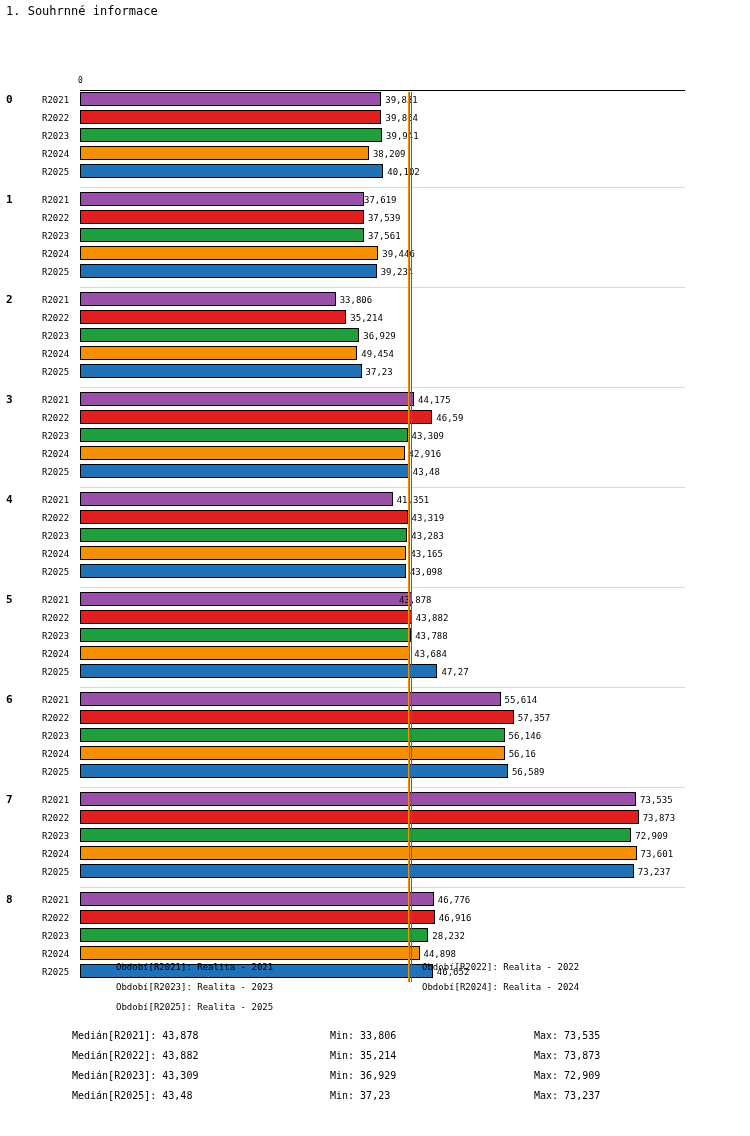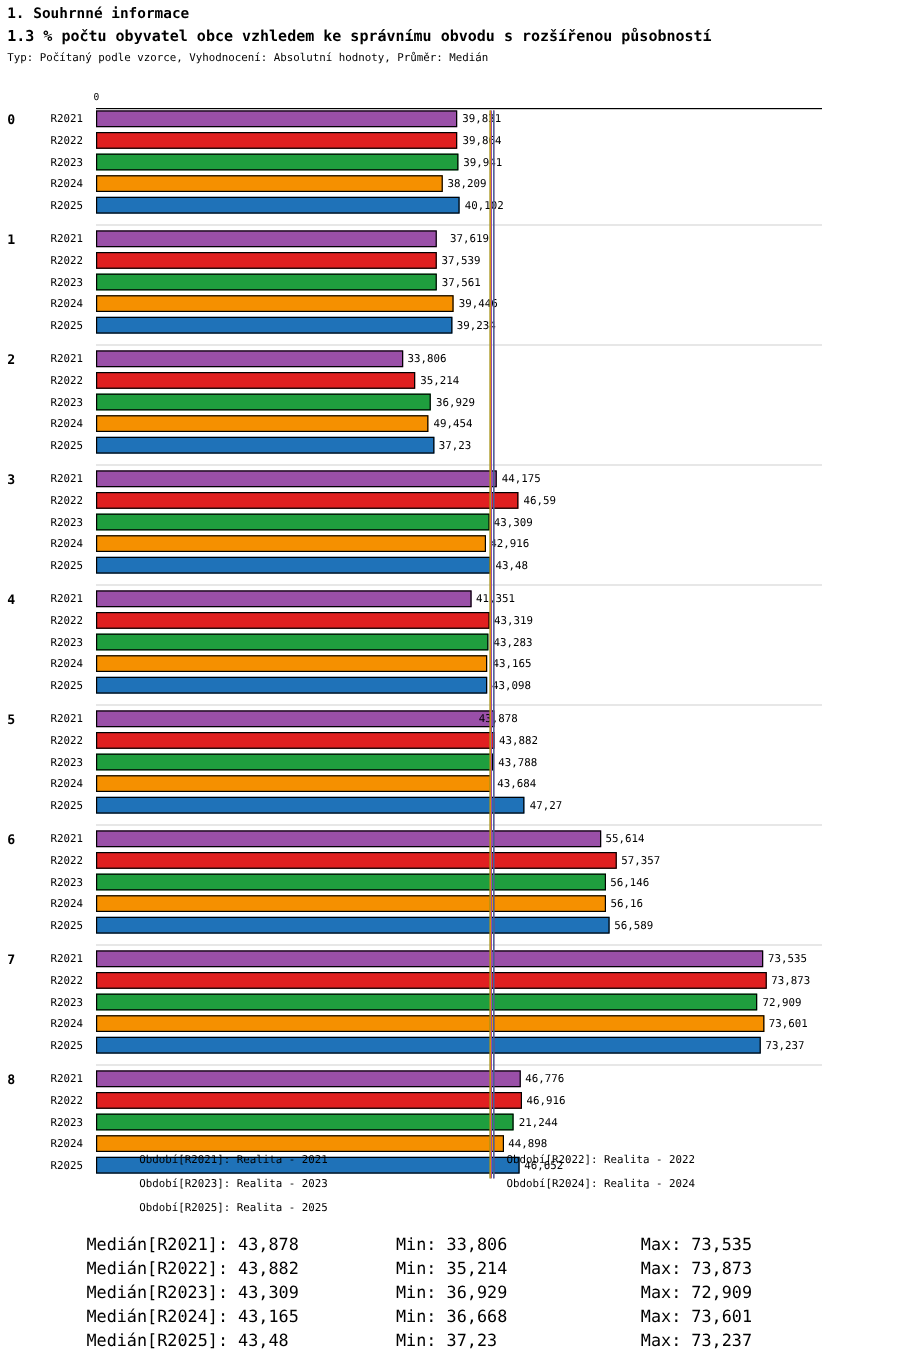--- a/index.html
+++ b/index.html
@@ -12,21 +12,21 @@
     position: relative;
     width: 750px;
     height: 1136px;
     overflow: hidden;
   }
   .title1 {
     position: absolute;
     left: 6px; top: 4px;
     font-family: "DejaVu Sans Mono", monospace;
     font-size: 12px;
-    font-weight: bold;
+    font-weight: normal;
     color: #000;
     white-space: nowrap;
   }
   .title2 {
     position: absolute;
     left: 6px; top: 22px;
     font-family: "DejaVu Sans Mono", monospace;
     font-size: 12.5px;
     font-weight: bold;
     color: #000;
@@ -118,34 +118,32 @@
     color: #000;
   }
   .legend-row { position: relative; height: 20px; margin-left: 44px; }
   .legend-cell {
     position: absolute;
     white-space: nowrap;
   }
   .c0 { left: 72px; }
   .c1 { left: 378px; }
   .stats { position: absolute; left: 0; top: 1030px; width: 750px;
-    font-family: "DejaVu Sans Mono", monospace; font-size: 14px; color: #000; }
+    font-family: "DejaVu Sans Mono", monospace; font-size: 10px; color: #000; }
   .stats-row { position: relative; height: 20px; }
   .s0 { left: 72px; }
   .s1 { left: 330px; }
   .s2 { left: 534px; }
 </style>
 </head>
 <body>
 
 <div id="page">
 
   <div class="title1">1. Souhrnné informace</div>
-  <div class="title2">1.3 % počtu obyvatel obce vzhledem ke správnímu obvodu s rozšířenou působností</div>
-  <div class="subtitle">Typ: Počítaný podle vzorce, Vyhodnocení: Absolutní hodnoty, Průměr: Medián</div>
 
   <div id="plot">
     <div class="axis-zero-label" style="left:78px; top:14px;">0</div>
     <div class="axis-top-line"></div>
   <div class="group-label" style="top: 31px;">0</div>
       <div class="bar-slot" style="top: 30px; width: 605px; border: none;"></div>
       <div class="bar" title="R2021: 39,831" style="top: 30px; width: 301.222px; background: rgb(154, 79, 168);"></div>
       <div class="row-label" style="top: 33px;">R2021</div>
       <div class="bar-value" style="left: 385.222px; top: 33px;">39,831</div>
       <div class="bar-slot" style="top: 48px; width: 605px; border: none;"></div>
@@ -161,21 +159,21 @@
       <div class="row-label" style="top: 87px;">R2024</div>
       <div class="bar-value" style="left: 372.956px; top: 87px;">38,209</div>
       <div class="bar-slot" style="top: 102px; width: 605px; border: none;"></div>
       <div class="bar" title="R2025: 40,102" style="top: 102px; width: 303.271px; background: rgb(31, 114, 184);"></div>
       <div class="row-label" style="top: 105px;">R2025</div>
       <div class="bar-value" style="left: 387.271px; top: 105px;">40,102</div>
       <div class="group-label" style="top: 131px;">1</div>
       <div class="bar-slot" style="top: 130px; width: 605px; border: none;"></div>
       <div class="bar" title="R2021: 37,619" style="top: 130px; width: 284.494px; background: rgb(154, 79, 168);"></div>
       <div class="row-label" style="top: 133px;">R2021</div>
-      <div class="bar-value" style="left: 375px; top: 133px;">37,619</div>
+      <div class="bar-value" style="left: 364px; top: 133px;">37,619</div>
       <div class="bar-slot" style="top: 148px; width: 605px; border: none;"></div>
       <div class="bar" title="R2022: 37,539" style="top: 148px; width: 283.889px; background: rgb(224, 32, 32);"></div>
       <div class="row-label" style="top: 151px;">R2022</div>
       <div class="bar-value" style="left: 367.889px; top: 151px;">37,539</div>
       <div class="bar-slot" style="top: 166px; width: 605px; border: none;"></div>
       <div class="bar" title="R2023: 37,561" style="top: 166px; width: 284.055px; background: rgb(31, 158, 62);"></div>
       <div class="row-label" style="top: 169px;">R2023</div>
       <div class="bar-value" style="left: 368.055px; top: 169px;">37,561</div>
       <div class="bar-slot" style="top: 184px; width: 605px; border: none;"></div>
       <div class="bar" title="R2024: 39,446" style="top: 184px; width: 298.31px; background: rgb(245, 144, 0);"></div>
@@ -316,21 +314,21 @@
       <div class="bar" title="R2021: 46,776" style="top: 830px; width: 353.743px; background: rgb(154, 79, 168);"></div>
       <div class="row-label" style="top: 833px;">R2021</div>
       <div class="bar-value" style="left: 437.743px; top: 833px;">46,776</div>
       <div class="bar-slot" style="top: 848px; width: 605px; border: none;"></div>
       <div class="bar" title="R2022: 46,916" style="top: 848px; width: 354.802px; background: rgb(224, 32, 32);"></div>
       <div class="row-label" style="top: 851px;">R2022</div>
       <div class="bar-value" style="left: 438.802px; top: 851px;">46,916</div>
       <div class="bar-slot" style="top: 866px; width: 605px; border: none;"></div>
       <div class="bar" title="R2023: 46,057" style="top: 866px; width: 348.306px; background: rgb(31, 158, 62);"></div>
       <div class="row-label" style="top: 869px;">R2023</div>
-      <div class="bar-value" style="left: 432.306px; top: 869px;">21,244</div>
+      <div class="bar-value" style="left: 432.306px; top: 869px;">28,232</div>
       <div class="bar-slot" style="top: 884px; width: 605px; border: none;"></div>
       <div class="bar" title="R2024: 44,898" style="top: 884px; width: 339.541px; background: rgb(245, 144, 0);"></div>
       <div class="row-label" style="top: 887px;">R2024</div>
       <div class="bar-value" style="left: 423.541px; top: 887px;">44,898</div>
       <div class="bar-slot" style="top: 902px; width: 605px; border: none;"></div>
       <div class="bar" title="R2025: 46,652" style="top: 902px; width: 352.806px; background: rgb(31, 114, 184);"></div>
       <div class="row-label" style="top: 905px;">R2025</div>
       <div class="bar-value" style="left: 436.806px; top: 905px;">46,652</div>
       <div class="group-sep" style="top: 125px;"></div>
       <div class="group-sep" style="top: 225px;"></div>
@@ -372,24 +370,19 @@
       <div class="legend-cell s0">Medián[R2022]: 43,882</div>
       <div class="legend-cell s1">Min: 35,214</div>
       <div class="legend-cell s2">Max: 73,873</div>
     </div>
     <div class="stats-row">
       <div class="legend-cell s0">Medián[R2023]: 43,309</div>
       <div class="legend-cell s1">Min: 36,929</div>
       <div class="legend-cell s2">Max: 72,909</div>
     </div>
     <div class="stats-row">
-      <div class="legend-cell s0">Medián[R2024]: 43,165</div>
-      <div class="legend-cell s1">Min: 36,668</div>
-      <div class="legend-cell s2">Max: 73,601</div>
-    </div>
-    <div class="stats-row">
       <div class="legend-cell s0">Medián[R2025]: 43,48</div>
       <div class="legend-cell s1">Min: 37,23</div>
       <div class="legend-cell s2">Max: 73,237</div>
     </div>
   </div>
 
 </div>
 
 </body></html>

